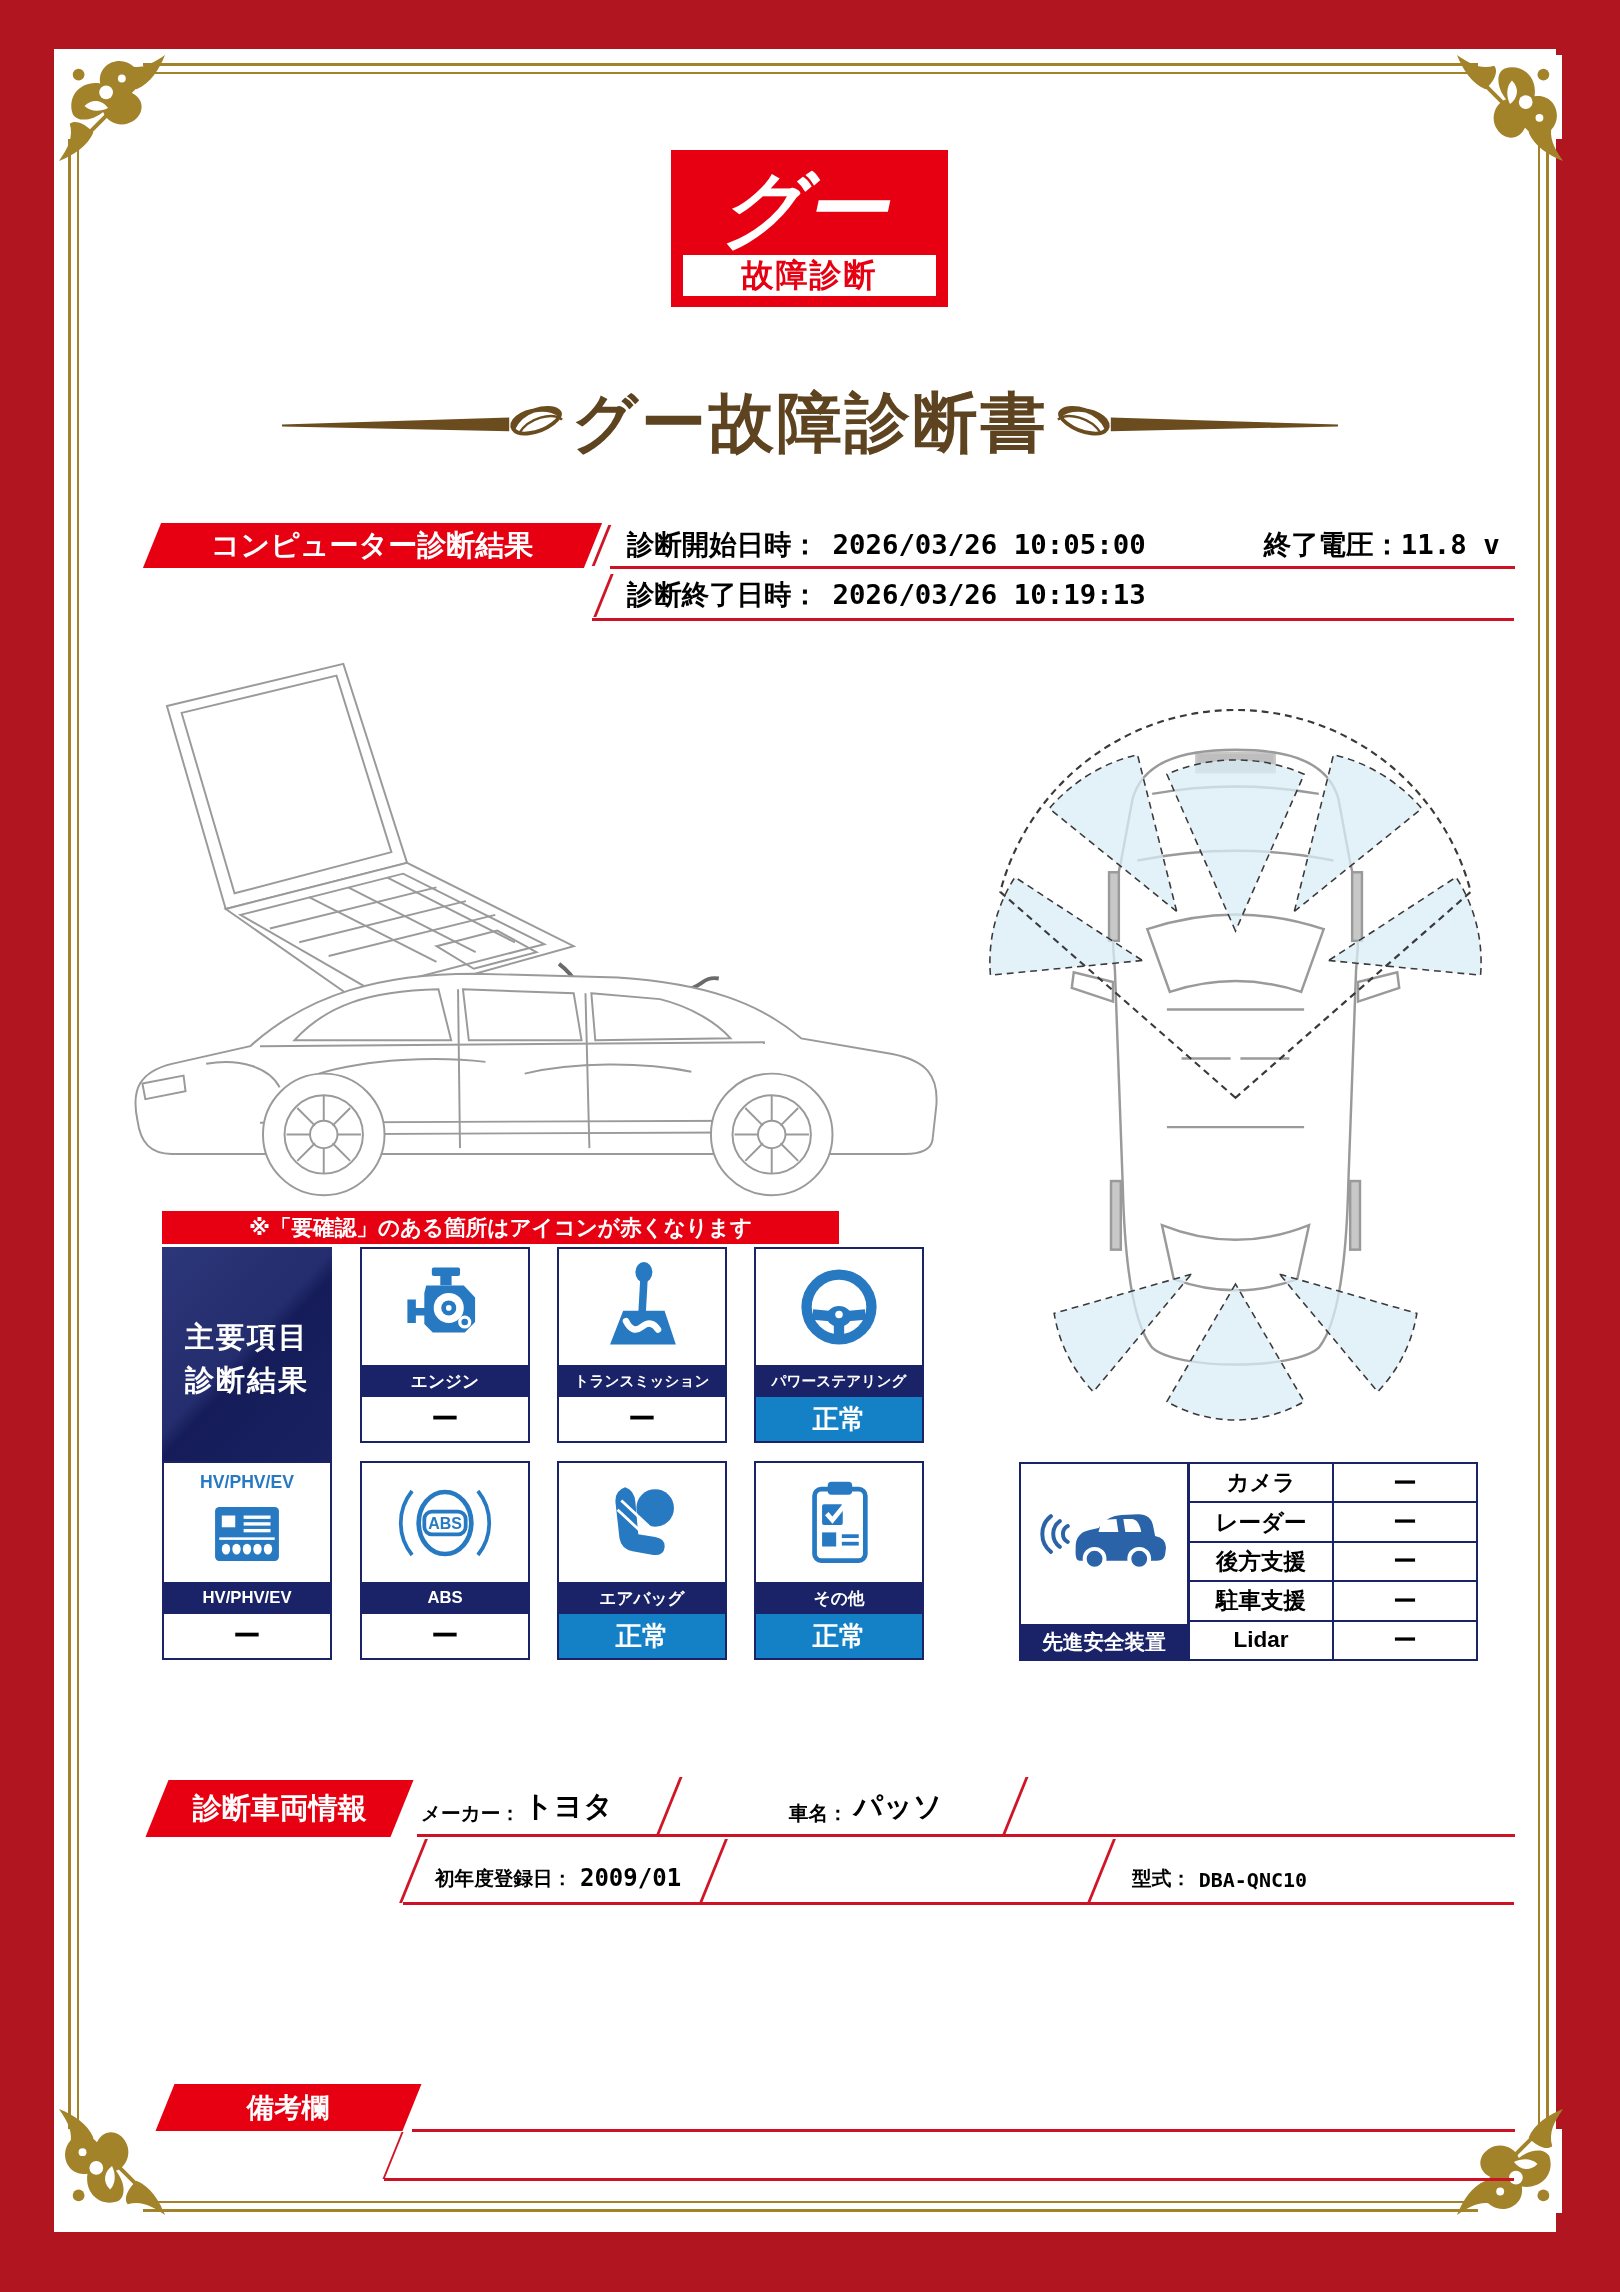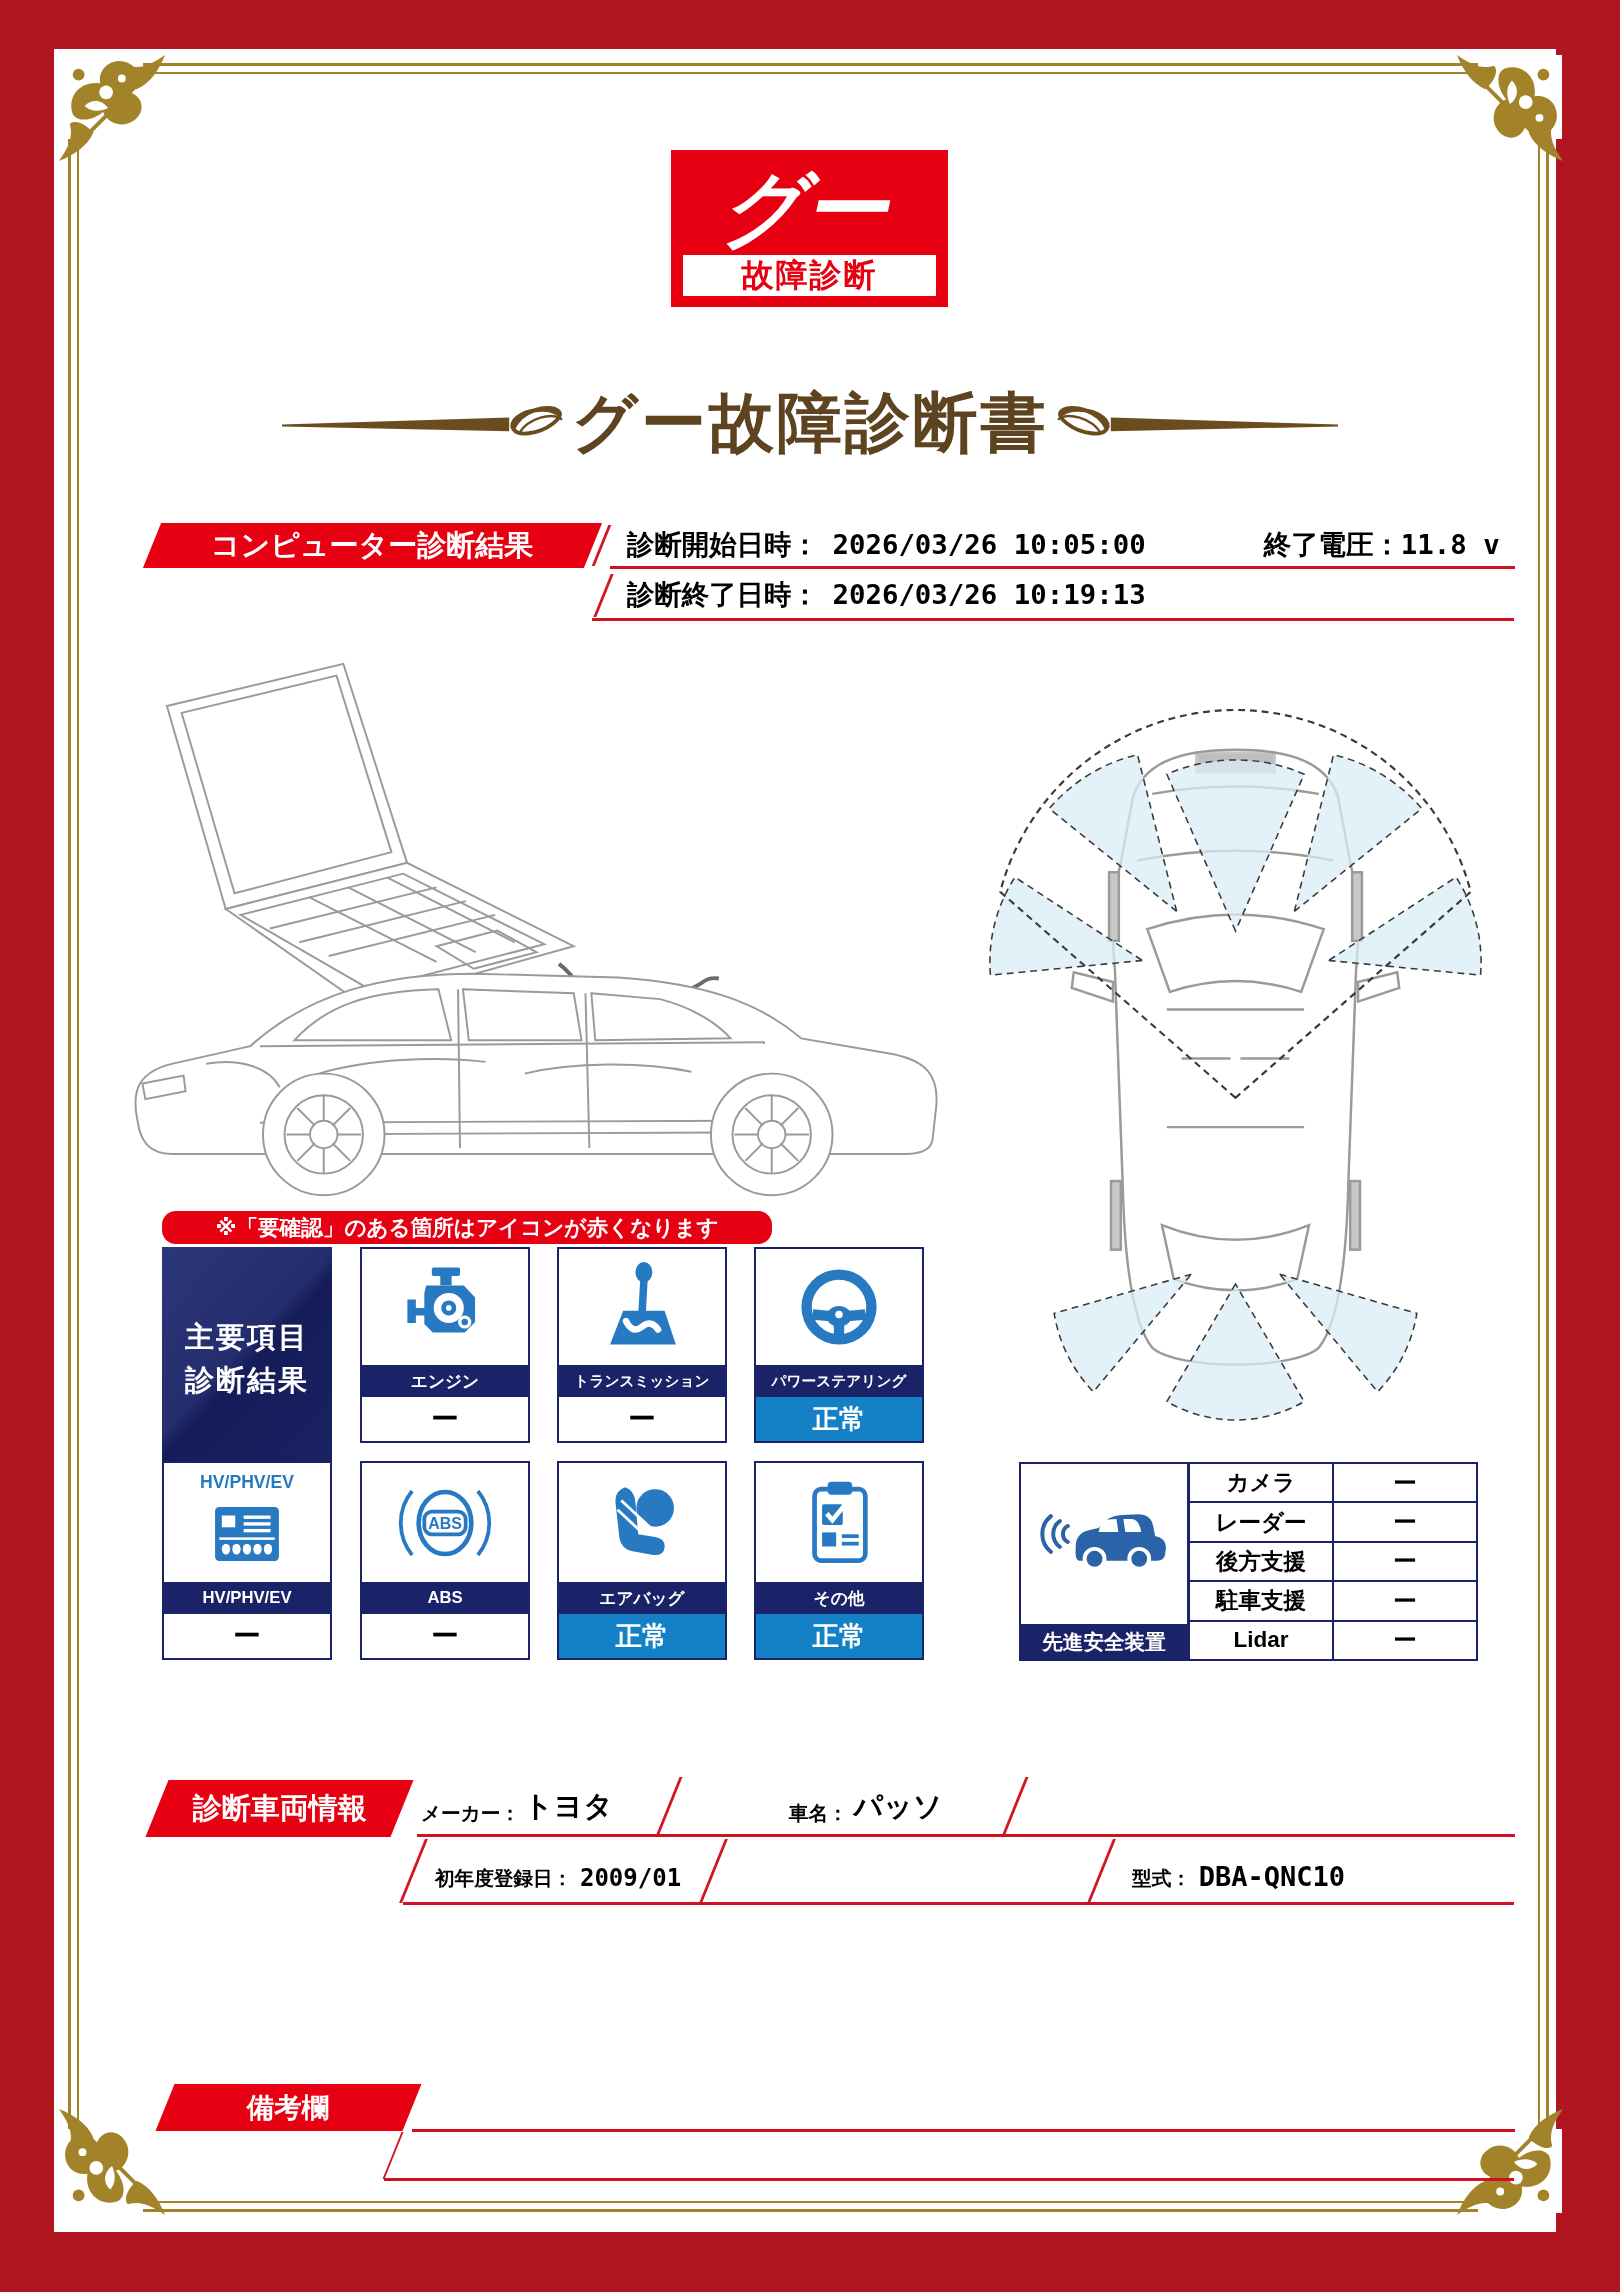--- a/index.html
+++ b/index.html
@@ -24,22 +24,22 @@
   
   .rbanner{position:absolute;background:#e60012;transform:skewX(-22deg);display:flex;align-items:center;justify-content:center;}
   .rbanner > span{transform:skewX(22deg);color:#fff;font-weight:bold;white-space:nowrap;}
   .redline{position:absolute;height:2.9px;background:#cf1126;}
   .slash{position:absolute;width:2.9px;background:#d01626;transform:skewX(-22deg);}
   .flabel{font-weight:bold;font-size:19.6px;}
   .fvalue{font-weight:bold;font-size:29px;}
   .mono{font-family:"DejaVu Sans Mono","Liberation Mono",monospace;font-weight:600;}
   .diagline{position:absolute;display:flex;align-items:center;}
   
-  .warn{position:absolute;left:162px;top:1211px;width:610px;height:33px;background:#e60012;color:#fff;
-        font-weight:bold;font-size:21.6px;display:flex;align-items:center;justify-content:center;border-radius:14px;}
+  .warn{position:absolute;left:162px;top:1211px;width:677px;height:33px;background:#e60012;color:#fff;
+        font-weight:bold;font-size:21.6px;display:flex;align-items:center;justify-content:center;}
   .grid{position:absolute;left:162px;top:1247px;width:762px;height:413px;}
   .panel{position:absolute;left:0;top:0;width:170px;height:224px;
          background:linear-gradient(133deg,#2c3779 0%,#242d6e 46%,#151c59 52%,#1a2263 100%);
          color:#fff;display:flex;flex-direction:column;align-items:center;justify-content:center;
          font-size:29px;font-weight:bold;letter-spacing:2px;line-height:1.5;}
   .card{position:absolute;width:170px;border:2.9px solid #1b2368;background:#fff;box-sizing:border-box;
         display:flex;flex-direction:column;}
   .r1{top:0;height:196px;} .r2{top:214px;height:199px;}
   .icon-area{flex:1;display:flex;flex-direction:column;align-items:center;justify-content:center;}
   .band{height:32px;background:#1b2368;color:#fff;font-weight:bold;font-size:16.7px;
@@ -407,21 +407,21 @@
   <div class="slash" style="left:668px;top:1777px;height:57px;"></div>
   <div class="slash" style="left:1014px;top:1777px;height:57px;"></div>
 
   <div class="slash" style="left:412px;top:1839px;height:64px;"></div>
   <div class="slash" style="left:712px;top:1839px;height:64px;"></div>
   <div class="slash" style="left:1100px;top:1839px;height:64px;"></div>
   <div class="diagline" style="left:435px;top:1857px;width:1078px;height:39px;align-items:flex-end;padding-bottom:3.9px;box-sizing:border-box;">
     <span class="flabel">初年度登録日：</span>
     <span class="mono" style="font-size:24px;margin-left:7.8px;">2009/01</span>
     <span class="flabel" style="margin-left:451px;">型式：</span>
-    <span class="mono" style="font-size:27px;margin-left:7.8px;">DBA-QNC10</span>
+    <span class="mono" style="font-size:20px;margin-left:7.8px;">DBA-QNC10</span>
   </div>
   <div class="redline" style="left:403px;top:1902px;width:1111px;"></div>
 
   <div class="rbanner" style="left:165px;top:2084px;width:247px;height:47px;">
     <span style="font-size:27.4px;">備考欄</span>
   </div>
   <div class="redline" style="left:412px;top:2129px;width:1103px;"></div>
   <div class="slash" style="left:392px;top:2132px;height:47px;width:2px;"></div>
   <div class="redline" style="left:384px;top:2178px;width:1130px;"></div>
 

